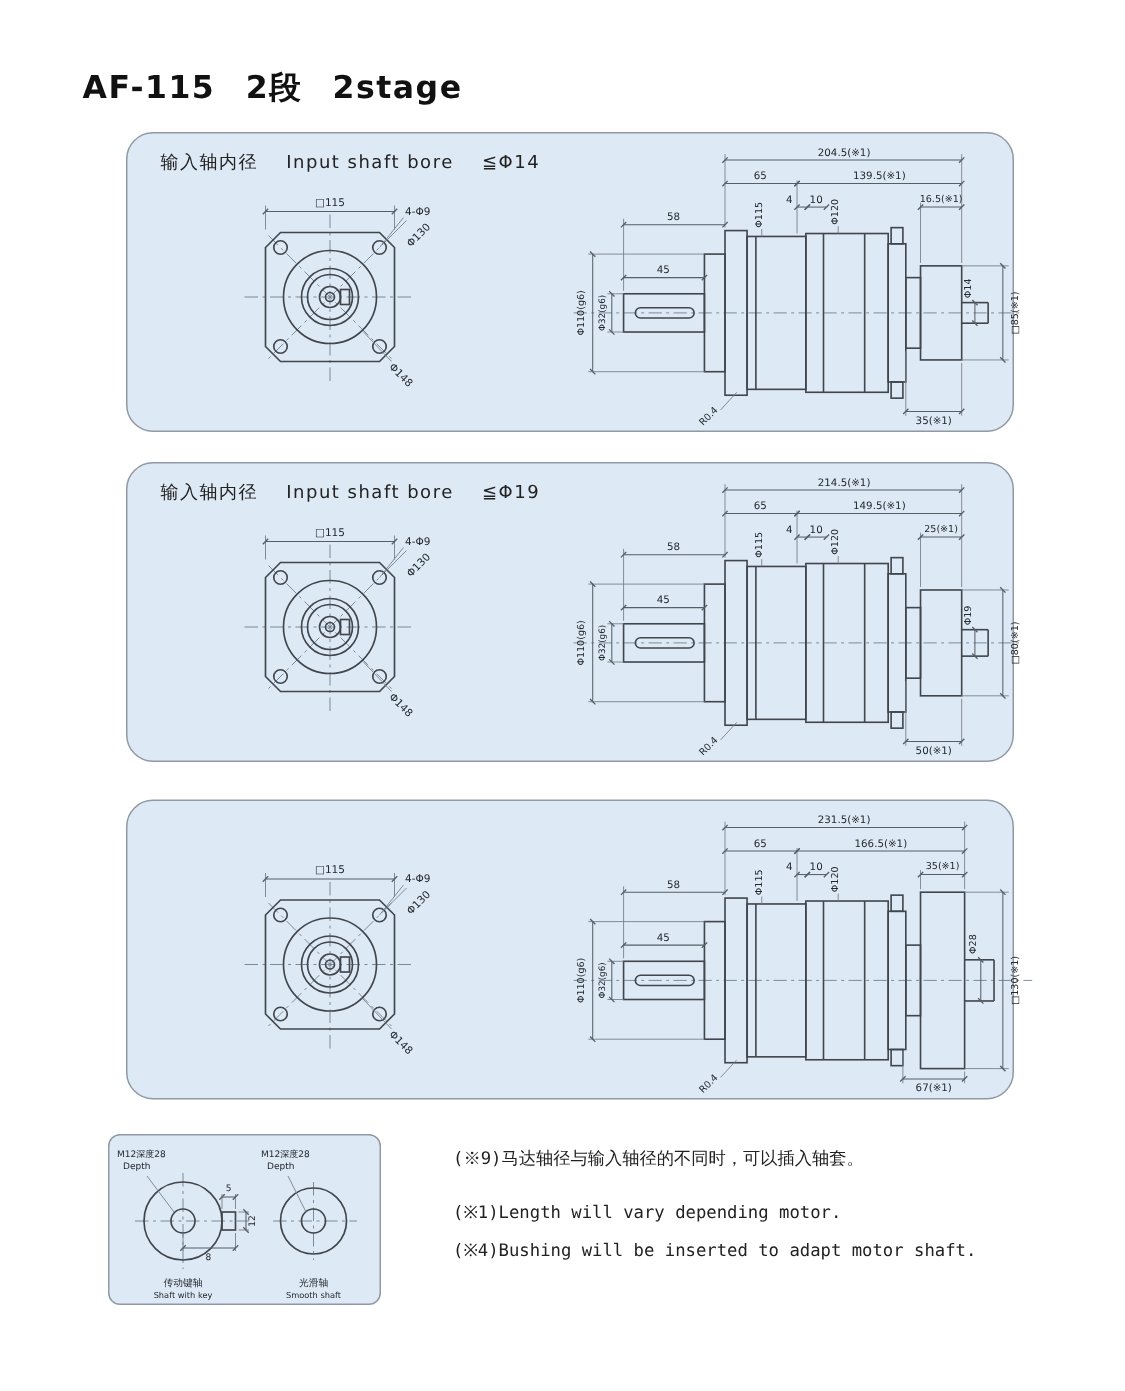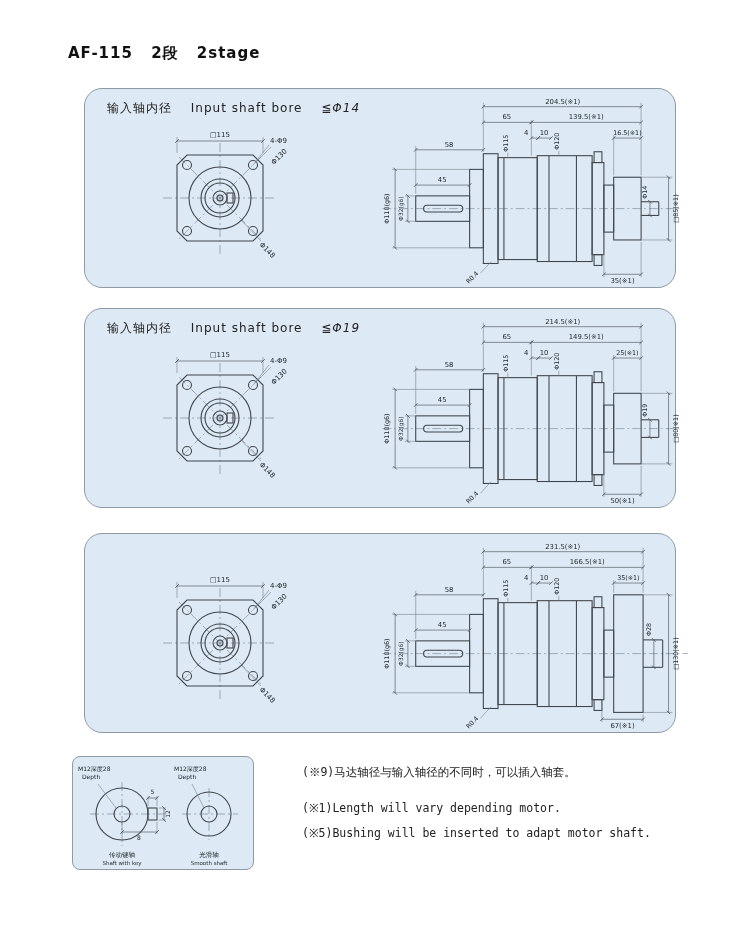--- a/index.html
+++ b/index.html
@@ -1,26 +1,26 @@
 <!DOCTYPE html>
 <html><head>
 <meta charset="utf-8">
 <style>
   html,body{margin:0;padding:0;}
   body{width:750px;height:927px;background:#ffffff;position:relative;
        font-family:"DejaVu Sans","Liberation Sans",sans-serif;color:#23282d;}
-  .title{position:absolute;left:55px;top:44px;font-size:15px;font-weight:bold;
-         color:#111;letter-spacing:1px;word-spacing:12px;margin-left:13px;}
+  .title{position:absolute;left:55px;top:44px;font-size:21px;font-weight:bold;
+         color:#111;letter-spacing:1px;word-spacing:12px;}
   .panel{position:absolute;left:84px;width:592px;height:200px;background:#dde9f4;
          border:1px solid #8f9aa4;border-radius:18px;box-sizing:border-box;}
   #panel-1{top:88px;} #panel-2{top:308px;padding-left:28px;} #panel-3{top:533px;}
   .panel-header{position:absolute;top:11px;left:22px;font-size:12px;color:#222;
                 letter-spacing:1px;white-space:nowrap;}
   .panel-header .en{margin-left:14px;}
-  .panel-header .bore{margin-left:14px;font-style:italic;}
+  .panel-header .bore{margin-left:14px;}
   svg{position:absolute;overflow:visible;}
   .front{left:62px;top:26px;width:200px;height:172px;}
   .side{left:288px;top:2px;width:352px;height:196px;}
   .shape rect,.shape line,.shape polygon,.shape circle{fill:none;stroke:#41464c;stroke-width:1.1;}
   .cl{stroke:#6d7f92;stroke-width:0.6;stroke-dasharray:9 3 2 3;fill:none;}
   .ext line{stroke:#76808a;stroke-width:0.6;}
   .dim line{stroke:#565e66;stroke-width:0.7;marker-start:url(#tick);marker-end:url(#tick);}
   svg text{fill:#23282d;font-size:7px;font-family:"DejaVu Sans",sans-serif;}
   svg text.s{font-size:6.5px;}
   svg text.xs{font-size:6px;}
@@ -418,14 +418,14 @@
     <text class="mid s" x="48" y="99">传动键轴</text>
     <text class="mid" style="font-size:5.5px" x="48" y="107">Shaft with key</text>
     <text class="mid s" x="135" y="99">光滑轴</text>
     <text class="mid" style="font-size:5.5px" x="135" y="107">Smooth shaft</text>
   </svg>
 </div>
 
 <div class="notes">
   <div class="n2">(※9)马达轴径与输入轴径的不同时，可以插入轴套。</div>
   <div class="n3">(※1)Length will vary depending motor.</div>
-  <div class="n4">(※5)Bushing will be inserted to adapt motor shaft.</div>
+  <div class="n4">(※4)Bushing will be inserted to adapt motor shaft.</div>
 </div>
 
 </body></html>

